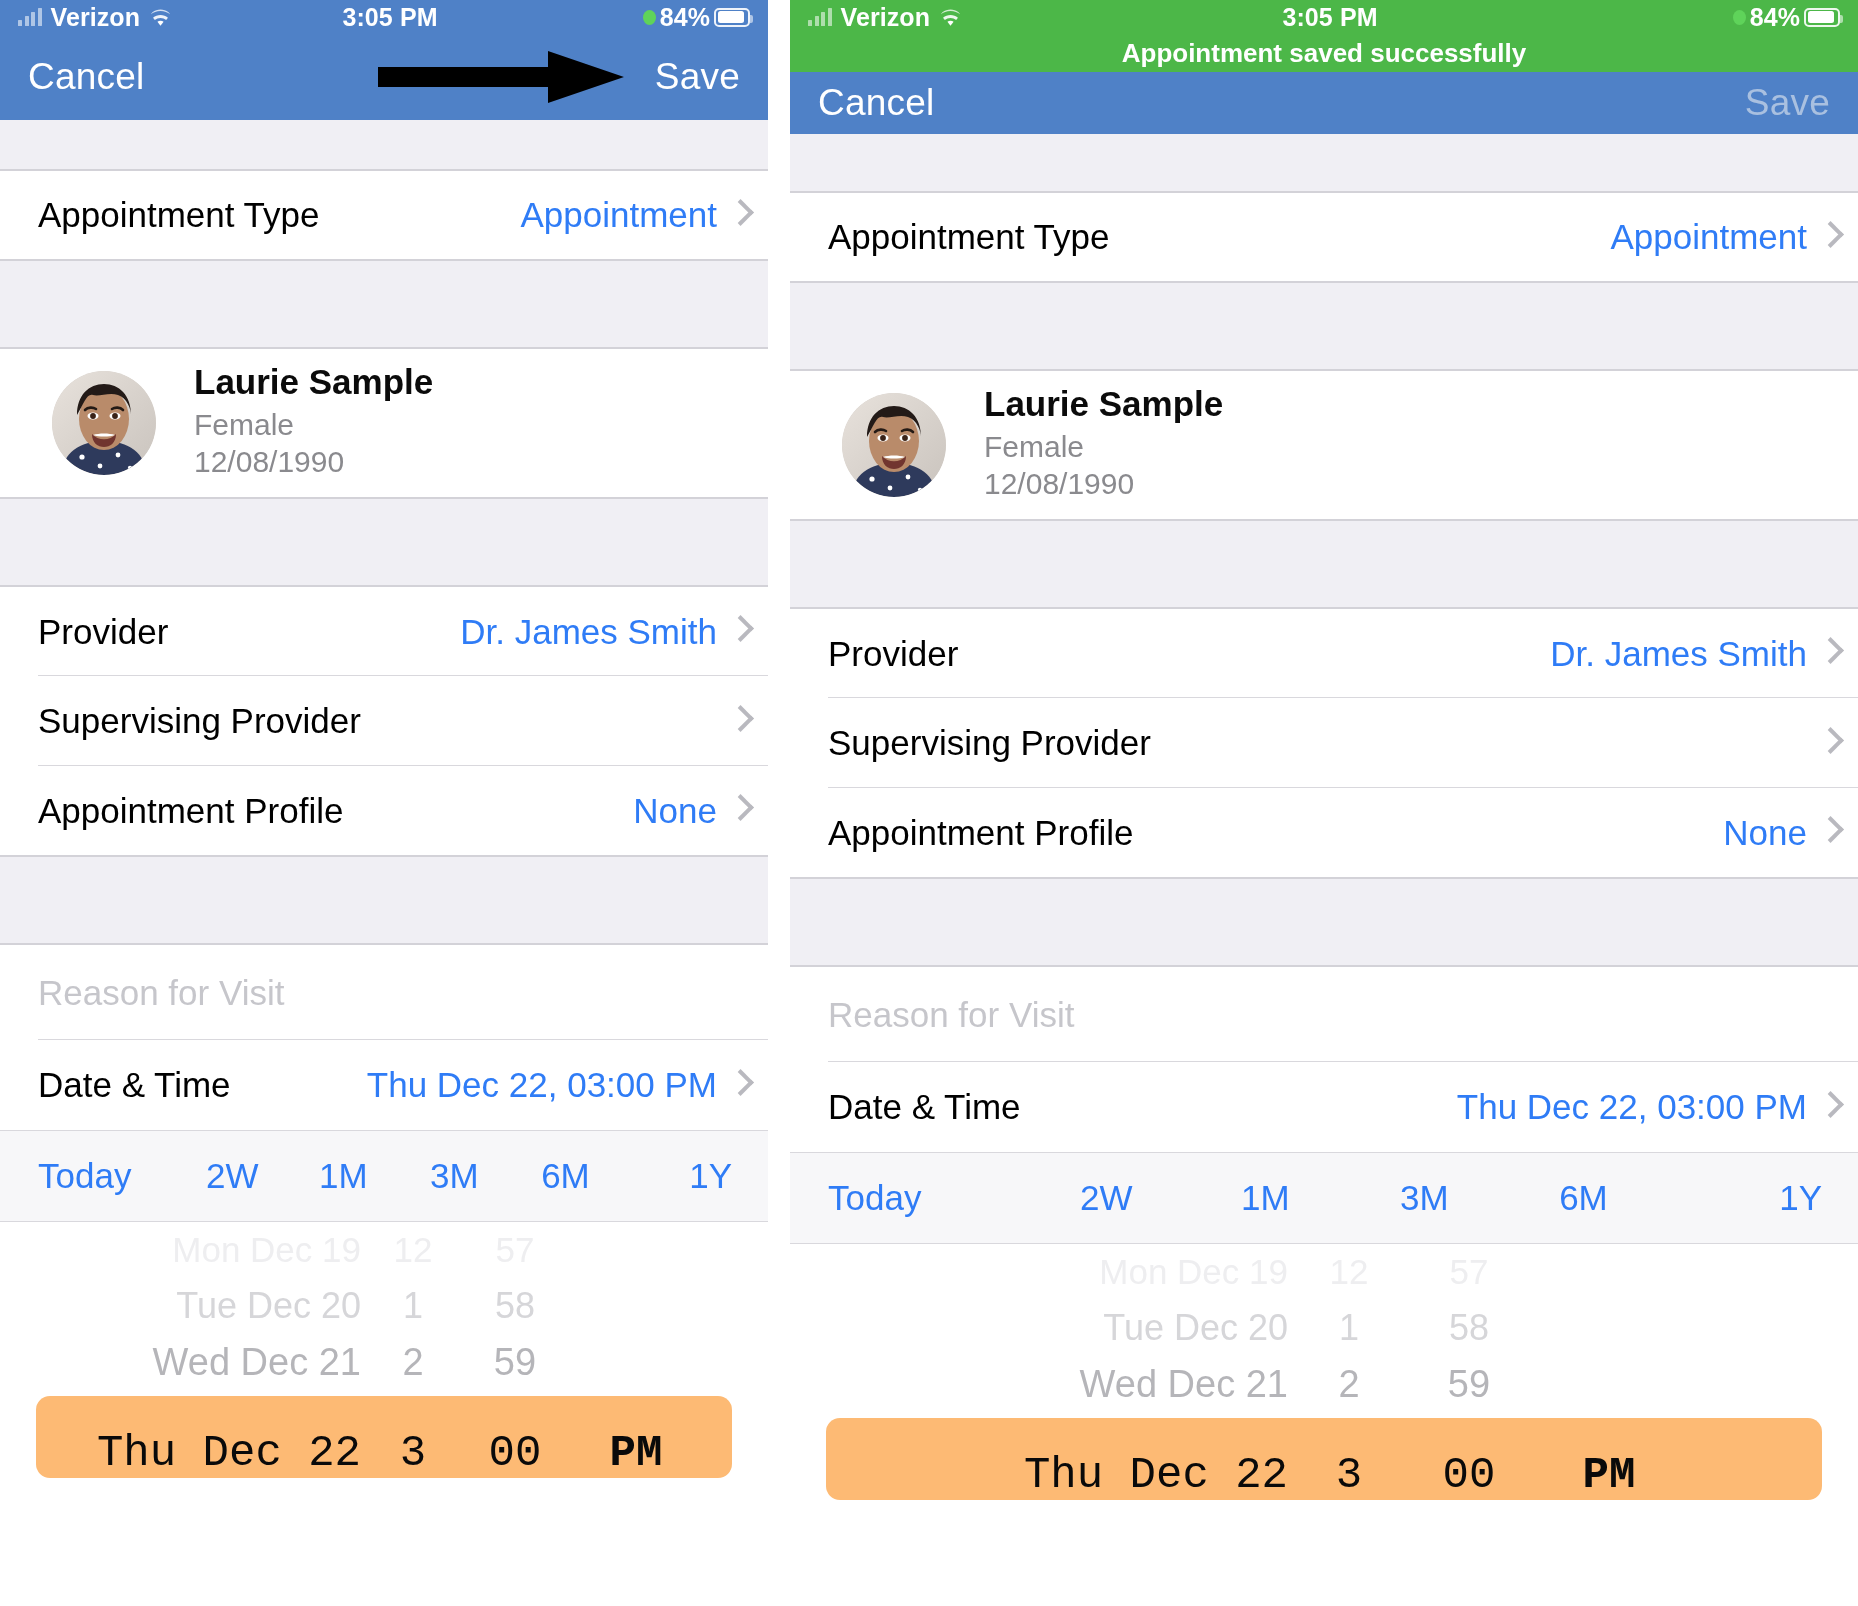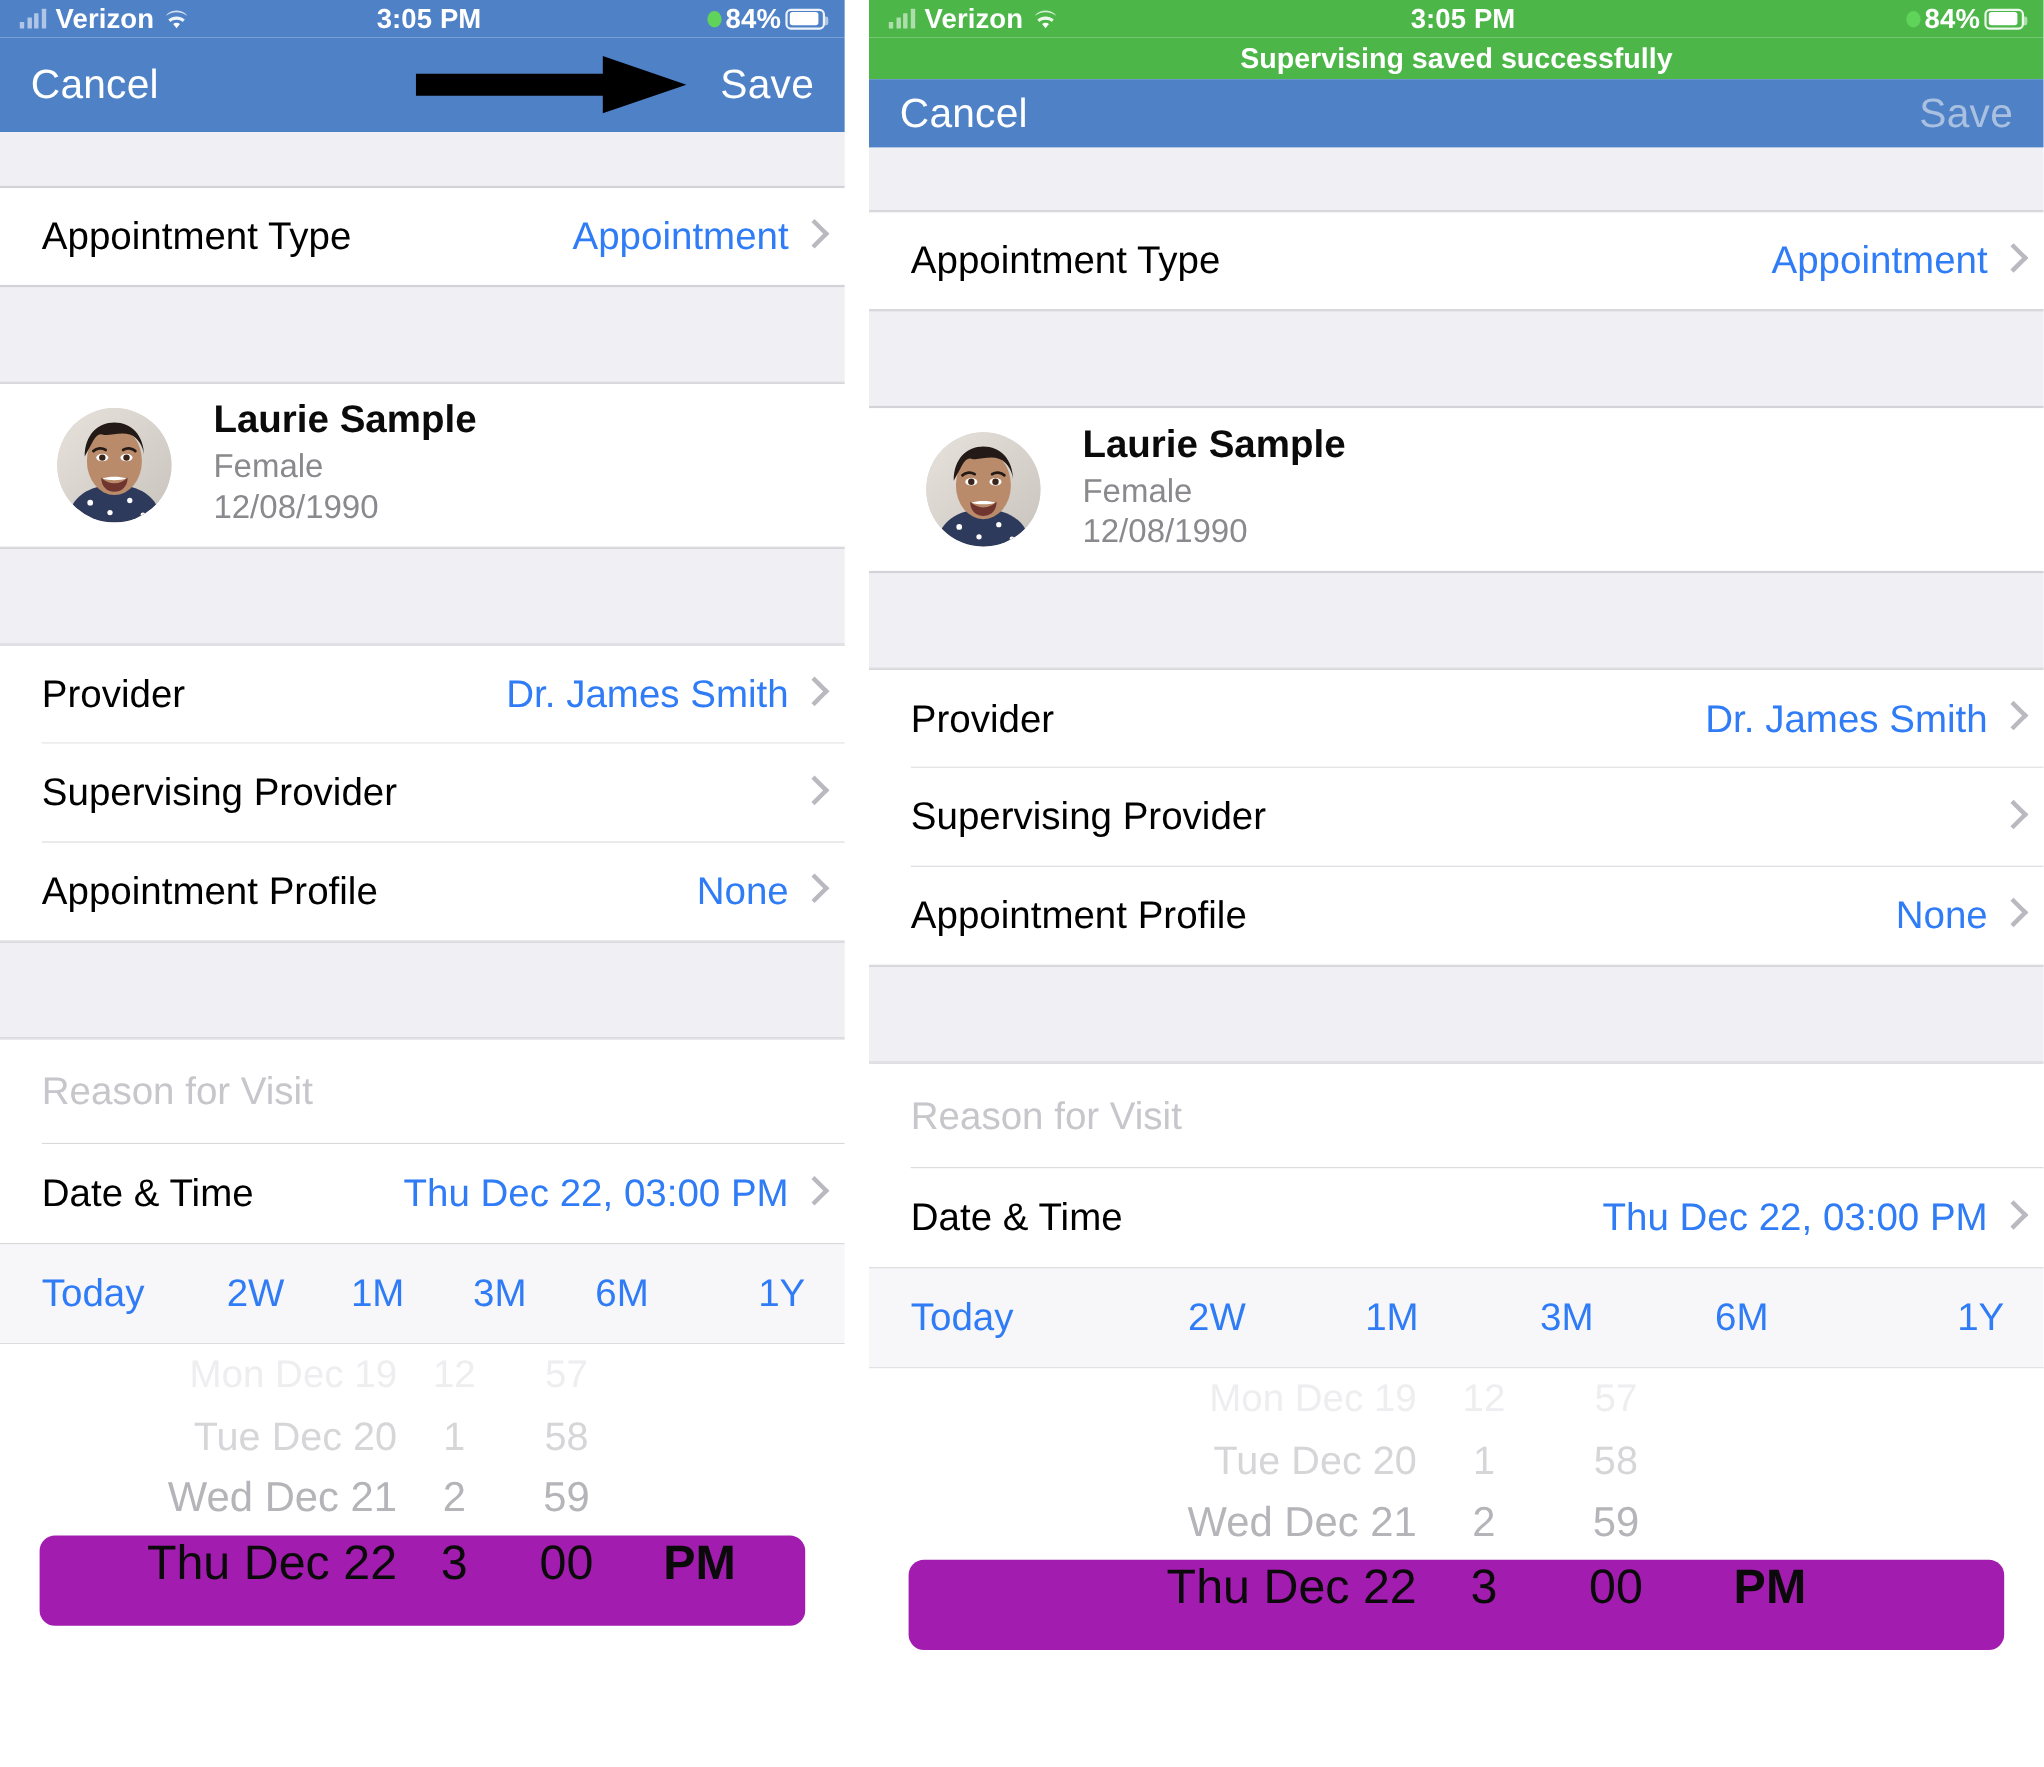--- a/index.html
+++ b/index.html
@@ -162,25 +162,25 @@
     font-weight: 400;
   }
   .pk-col-date { width: 300px; text-align: right; padding-right: 6px; }
   .pk-col-h    { width: 92px; text-align: center; }
   .pk-col-m    { width: 112px; text-align: center; }
   .pk-col-ap   { width: 130px; text-align: center; }
   .pk-r0 { color: #eeeef0; font-size: 35px; }
   .pk-r1 { color: #d6d6d9; font-size: 36px; }
   .pk-r2 { color: #b5b5b9; font-size: 38px; }
   .pk-sel {
-    background: #a21caf; border-radius: 14px;
+    background: #fdba74; border-radius: 14px;
     margin: 6px 36px 0 36px;
     height: 82px;
-    display: flex; align-items: flex-start; justify-content: center;
-    color: #0a0a0a; font-size: 44px; font-weight: 400;
+    display: flex; align-items: flex-end; justify-content: center;
+    color: #0a0a0a; font-size: 44px; font-weight: 400; font-family: Liberation Mono, monospace;
   }
   .pk-sel .pk-col-date { width: 300px; }
   .pk-sel .pk-col-ap { font-weight: 700; }
   .panel-right .pk-col-date { width: 330px; }
   .panel-right .pk-col-h { width: 110px; }
   .panel-right .pk-col-m { width: 130px; }
   .panel-right .pk-col-ap { width: 150px; }
 </style>
 </head>
 <body>
@@ -367,21 +367,21 @@
       <div class="sb-center">3:05 PM</div>
       <div class="sb-right">
         <span class="greendot"></span>
         <span class="sb-pct">84%</span>
         <span class="batt">
             <i></i>
           </span>
       </div>
     </div>
 
-    <div class="toast">Supervising saved successfully</div>
+    <div class="toast">Appointment saved successfully</div>
 
     <div class="navbar" style="height:62px">
       <span class="nav-btn">Cancel</span>
       <span class="nav-right nav-btn dim">Save</span>
     </div>
 
     <div class="spacer sp-a" style="height:58px"></div>
 
     <div class="row topline botline">
       <span class="lbl">Appointment Type</span>

